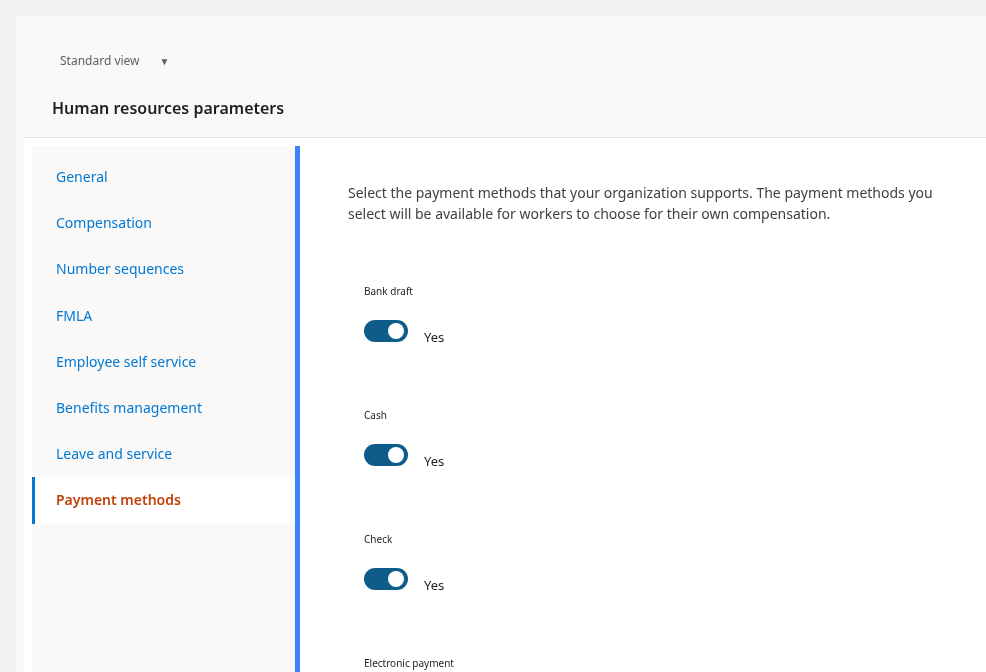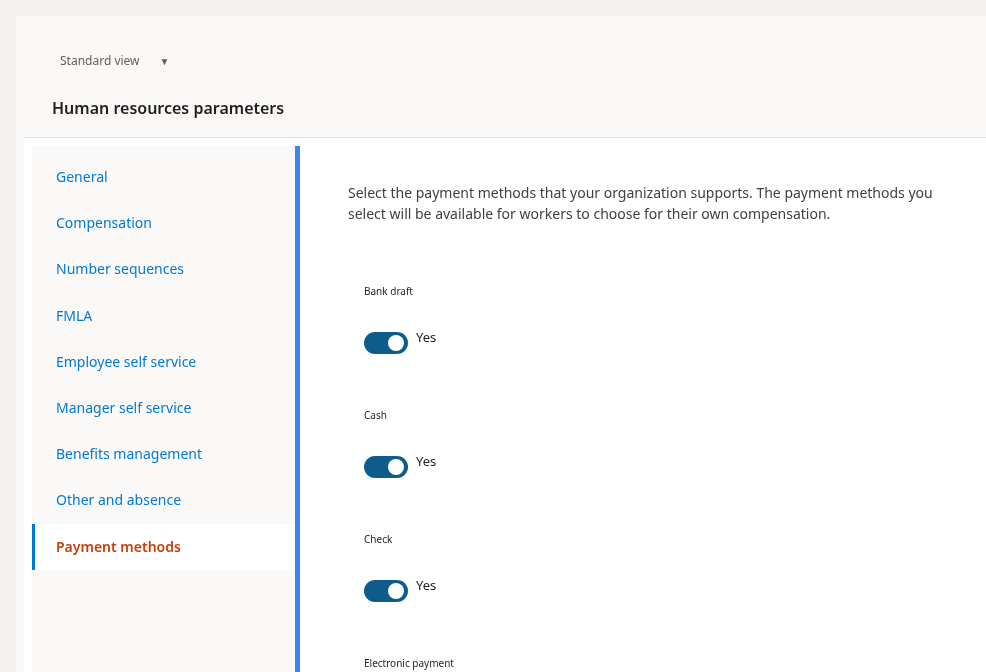--- a/index.html
+++ b/index.html
@@ -111,21 +111,22 @@
     }
 
     .payment-method-label {
       font-size: 10px;
       color: #201f1e;
       margin-bottom: 6px;
     }
 
     .toggle-row {
       display: flex;
-      align-items: flex-end;
+      align-items: flex-start;
+      gap: 8px;
     }
 
     .toggle {
       position: relative;
       width: 44px;
       height: 22px;
       cursor: pointer;
     }
 
     .toggle input {
@@ -176,23 +177,22 @@
   </div>
 
   <div class="content-area">
 
     <nav class="sidebar">
     <div class="sidebar-item">General</div>
         <div class="sidebar-item">Compensation</div>
         <div class="sidebar-item">Number sequences</div>
         <div class="sidebar-item">FMLA</div>
         <div class="sidebar-item">Employee self service</div>
-        <div class="sidebar-item">Manager self service</div>
         <div class="sidebar-item">Benefits management</div>
-        <div class="sidebar-item">Other and absence</div>
+        <div class="sidebar-item">Leave and service</div>
         <div class="sidebar-item active">Payment methods</div>
       </nav>
 
     <div class="main-content">
       <p class="description-text">Select the payment methods that your organization supports. The payment methods you select will be available for workers to choose for their own compensation.</p>
 
       <div id="payment-methods-container">
       <div class="payment-method-item">
             <div class="payment-method-label">Bank draft</div>
             <div class="toggle-row">

